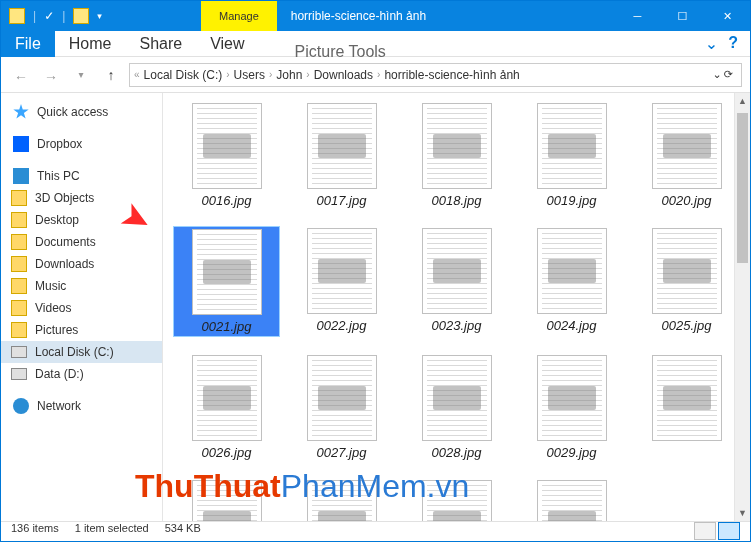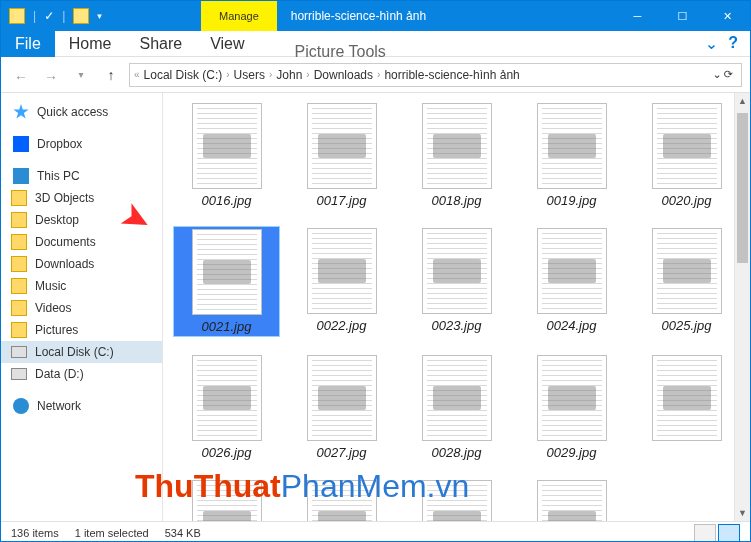--- a/index.html
+++ b/index.html
@@ -46,21 +46,21 @@
 .grid { display: grid; grid-template-columns: repeat(5, 1fr); gap: 16px 8px; }
 .thumb { display: flex; flex-direction: column; align-items: center; gap: 4px; padding: 2px; }
 .thumb.selected { background: #3b82f6; border: 1px solid #99d1ff; }
 .thumb-img { width: 70px; height: 86px; background: #fff; border: 1px solid #c0c0c0; position: relative; overflow: hidden; }
 .thumb-img::before { content: ""; position: absolute; inset: 4px; background:
   linear-gradient(to bottom, #bbb 0 1px, transparent 1px 4px) 0 0/100% 5px,
   #fff; opacity: 0.55; }
 .thumb-img::after { content: ""; position: absolute; left: 10px; right: 10px; top: 30px; height: 24px; background: #777; opacity: 0.45; border-radius: 2px; }
 .thumb-label { font-size: 13px; color: #222; font-style: italic; }
 
-.status { height: 22px; border-top: 1px solid #e1e1e1; display: flex; align-items: center; font-size: 11px; color: #333; padding: 0 10px; gap: 16px; }
+.status { height: 22px; border-top: 1px solid #e1e1e1; display: flex; align-items: flex-start; font-size: 11px; color: #333; padding: 0 10px; gap: 16px; }
 .status .view-btns { margin-left: auto; display: flex; gap: 2px; }
 .vbtn { width: 22px; height: 18px; border: 1px solid #c0c0c0; background: #f2f2f2; }
 .vbtn.active { background: #cce8ff; border-color: #0078d7; }
 
 .arrow { position: absolute; top: 196px; left: 120px; font-size: 36px; color: #ff2a2a; transform: rotate(28deg); pointer-events: none; }
 .watermark { position: absolute; bottom: 36px; left: 110px; font-size: 32px; font-weight: bold; pointer-events: none; margin-left: 24px; }
 .wm-a { color: #e63900; }
 .wm-b { color: #2a7ad4; font-weight: normal; }
 
 .scrollbar { position: absolute; right: 0; top: 0; bottom: 0; width: 16px; background: #f0f0f0; border-left: 1px solid #e5e5e5; }

